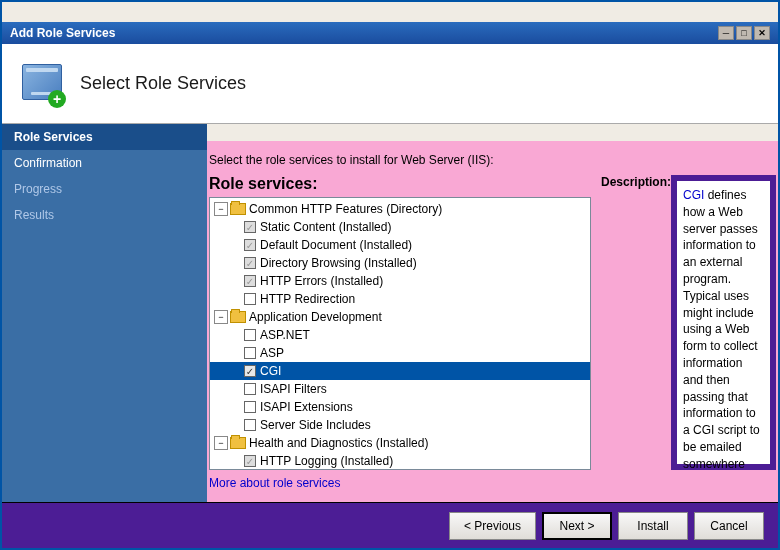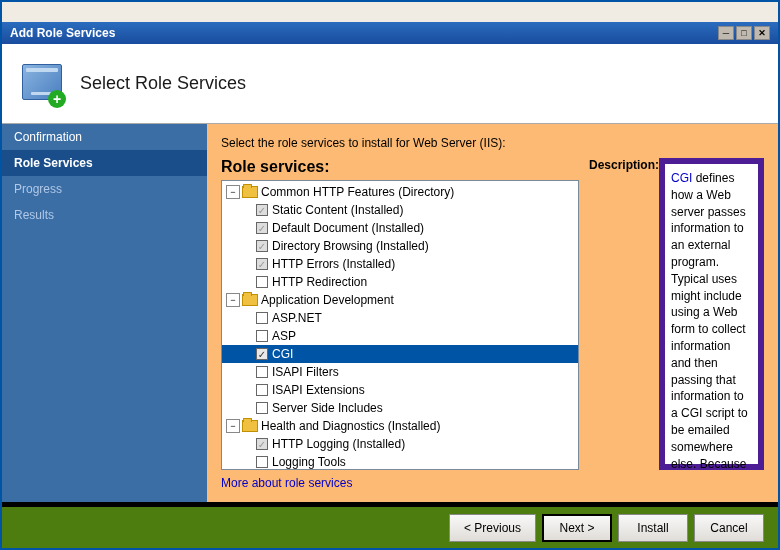--- a/index.html
+++ b/index.html
@@ -115,25 +115,26 @@
     }
     .sidebar-item.active {
       background: #1a4e8a;
       font-weight: bold;
     }
     .sidebar-item.muted {
       color: #b0c8e8;
     }
     .content-area {
       flex: 1;
-      padding: 12px 14px;
-      background: #fdba74;
+      padding: 12px 2px;
+      background: #f9a8d4;
       display: flex;
       flex-direction: column;
       overflow: hidden;
+      margin-top: 17px;
     }
     .content-description {
       font-size: 12px;
       color: #000;
       margin-bottom: 8px;
     }
     .panel-row {
       display: flex;
       flex: 1;
       gap: 10px;
@@ -248,22 +249,22 @@
     }
     .more-link {
       margin-top: 6px;
       font-size: 12px;
     }
     .more-link a {
       color: #0000cc;
       text-decoration: none;
     }
     .footer {
-      border-top: 5px solid #000000;
-      background: #4d7c0f;
+      border-top: 1px solid #000000;
+      background: #4c1d95;
       padding: 8px 14px;
       display: flex;
       justify-content: flex-end;
       gap: 6px;
       align-items: center;
       height: 46px;
     }
     .btn {
       padding: 4px 14px;
       font-size: 12px;
@@ -298,25 +299,25 @@
     <div class="header-icon">
       <div class="icon-server"></div>
       <div class="icon-plus">+</div>
     </div>
     <div class="header-title">Select Role Services</div>
   </div>
 
   <div class="main-content">
 
     <div class="sidebar">
+      <div class="sidebar-item active">
+        <span>Role Services</span>
+      </div>
       <div class="sidebar-item">
         <span>Confirmation</span>
-      </div>
-      <div class="sidebar-item active">
-        <span>Role Services</span>
       </div>
       <div class="sidebar-item muted">
         <span>Progress</span>
       </div>
       <div class="sidebar-item muted">
         <span>Results</span>
       </div>
     </div>
 
     <div class="content-area">

